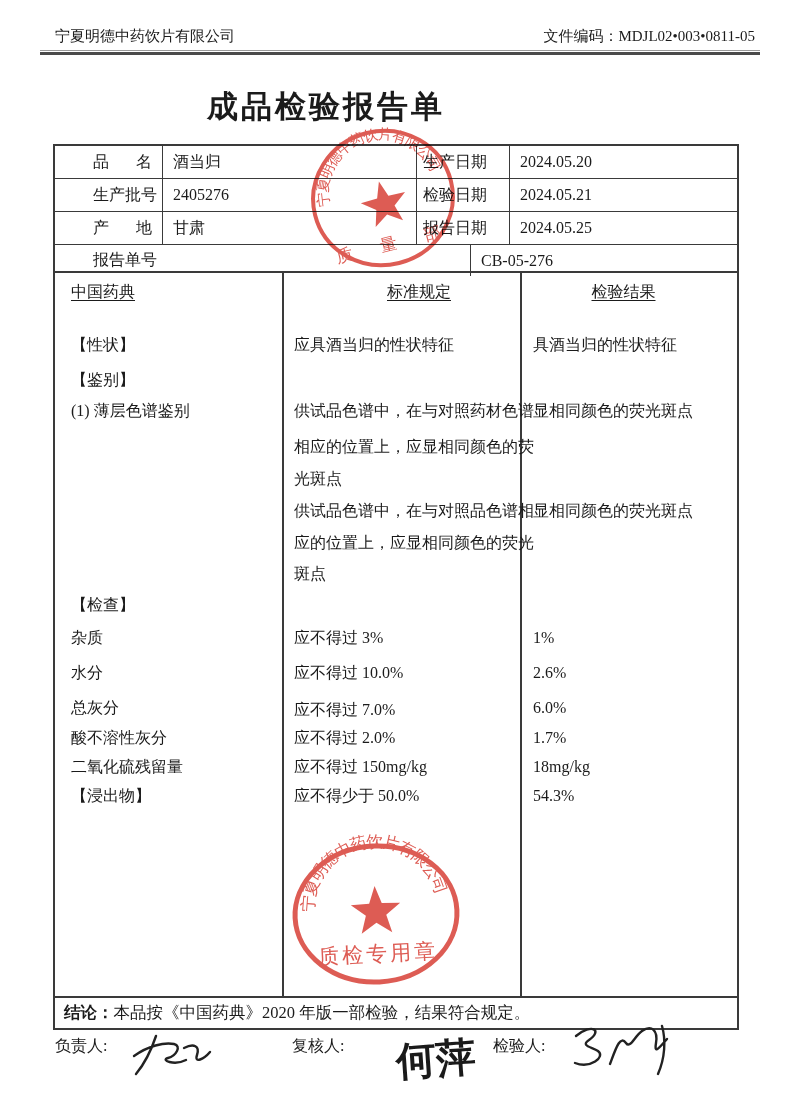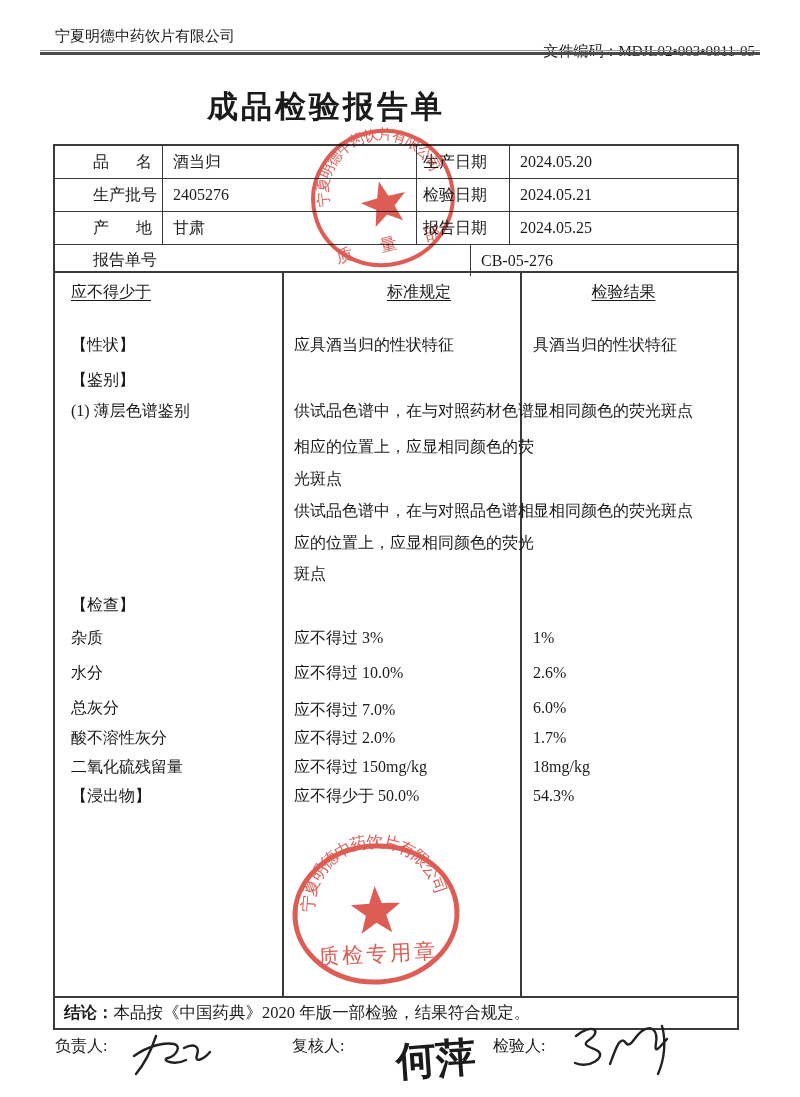--- a/index.html
+++ b/index.html
@@ -1,21 +1,21 @@
 <!DOCTYPE html>
 <html><head>
 <meta charset="utf-8">
 <style>
   html,body{margin:0;padding:0;background:#e8e8e8;}
   .page{position:relative;width:800px;height:1097px;background:#ffffff;
         font-family:"Liberation Serif","DejaVu Serif",serif;color:#1b1b1b;overflow:hidden;}
   .abs{position:absolute;}
   
   .hdr-company{left:55px;top:27px;font-size:15px;}
-  .hdr-code{right:45px;top:42px;font-size:15px;}
+  .hdr-code{right:45px;top:27px;font-size:15px;}
   .hdr-rule{left:40px;top:50px;width:720px;height:1px;border-top:1px solid #9a9a9a;border-bottom:3px solid #4a4a4a;}
   
   .title{left:0;top:86px;width:652px;text-align:center;font-size:31px;font-weight:bold;letter-spacing:3px;}
   
   .info-table{left:53px;top:144px;width:686px;border:2px solid #3a3a3a;border-bottom:none;box-sizing:border-box;}
   .info-row{display:flex;height:32px;border-bottom:1.5px solid #3a3a3a;padding-left:28px;}
   .info-row:last-child{border-bottom:none;height:31px;}
   .cell{box-sizing:border-box;border-right:1.5px solid #3a3a3a;display:flex;align-items:center;
         padding:0 10px;font-size:16px;white-space:nowrap;}
   .c-l1{width:80px;}
@@ -88,21 +88,21 @@
           <span>报告单号</span>
         </div>
       <div class="cell c-rest">CB-05-276</div>
     </div>
   </div>
 
   <div class="abs main-table">
     <div class="vdiv vdiv-1"></div>
     <div class="vdiv vdiv-2"></div>
 
-    <div class="th th-1"><u>应不得少于</u></div>
+    <div class="th th-1"><u>中国药典</u></div>
     <div class="th th-2"><u>标准规定</u></div>
     <div class="th th-3"><u>检验结果</u></div>
 
     <div class="line" style="left:16px;top:62px">【性状】</div>
     <div class="line" style="left:239px;top:62px">应具酒当归的性状特征</div>
     <div class="line" style="left:478px;top:62px">具酒当归的性状特征</div>
     <div class="line" style="left:16px;top:97px">【鉴别】</div>
     <div class="line" style="left:16px;top:128px">(1) 薄层色谱鉴别</div>
     <div class="line" style="left:239px;top:128px">供试品色谱中，在与对照药材色谱</div>
     <div class="line" style="left:239px;top:164px">相应的位置上，应显相同颜色的荧</div>

